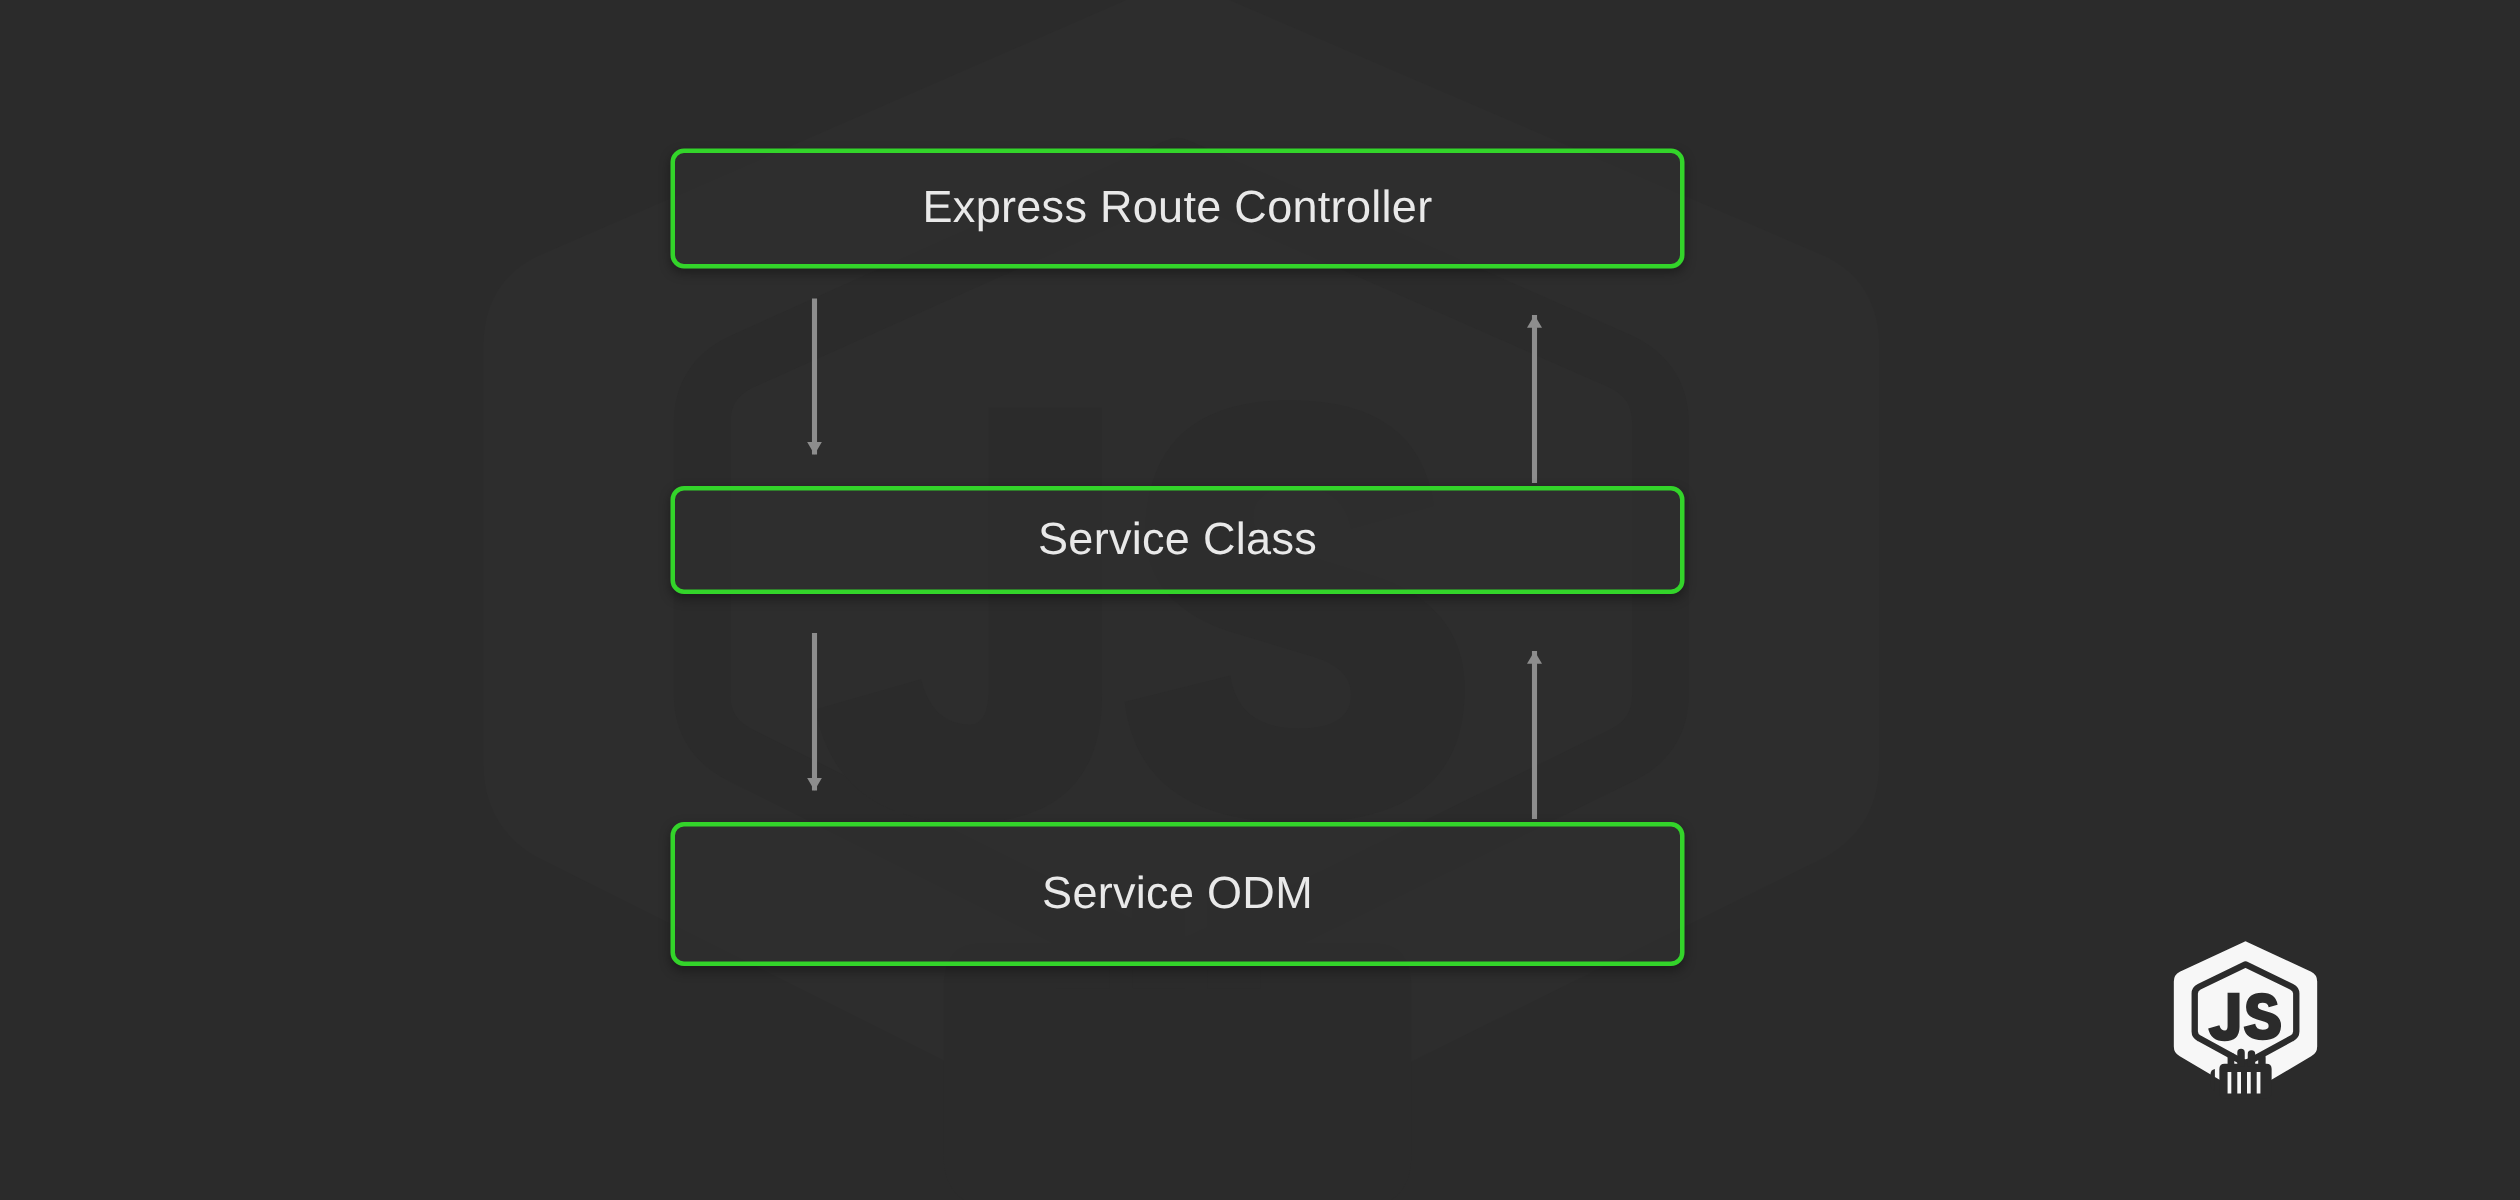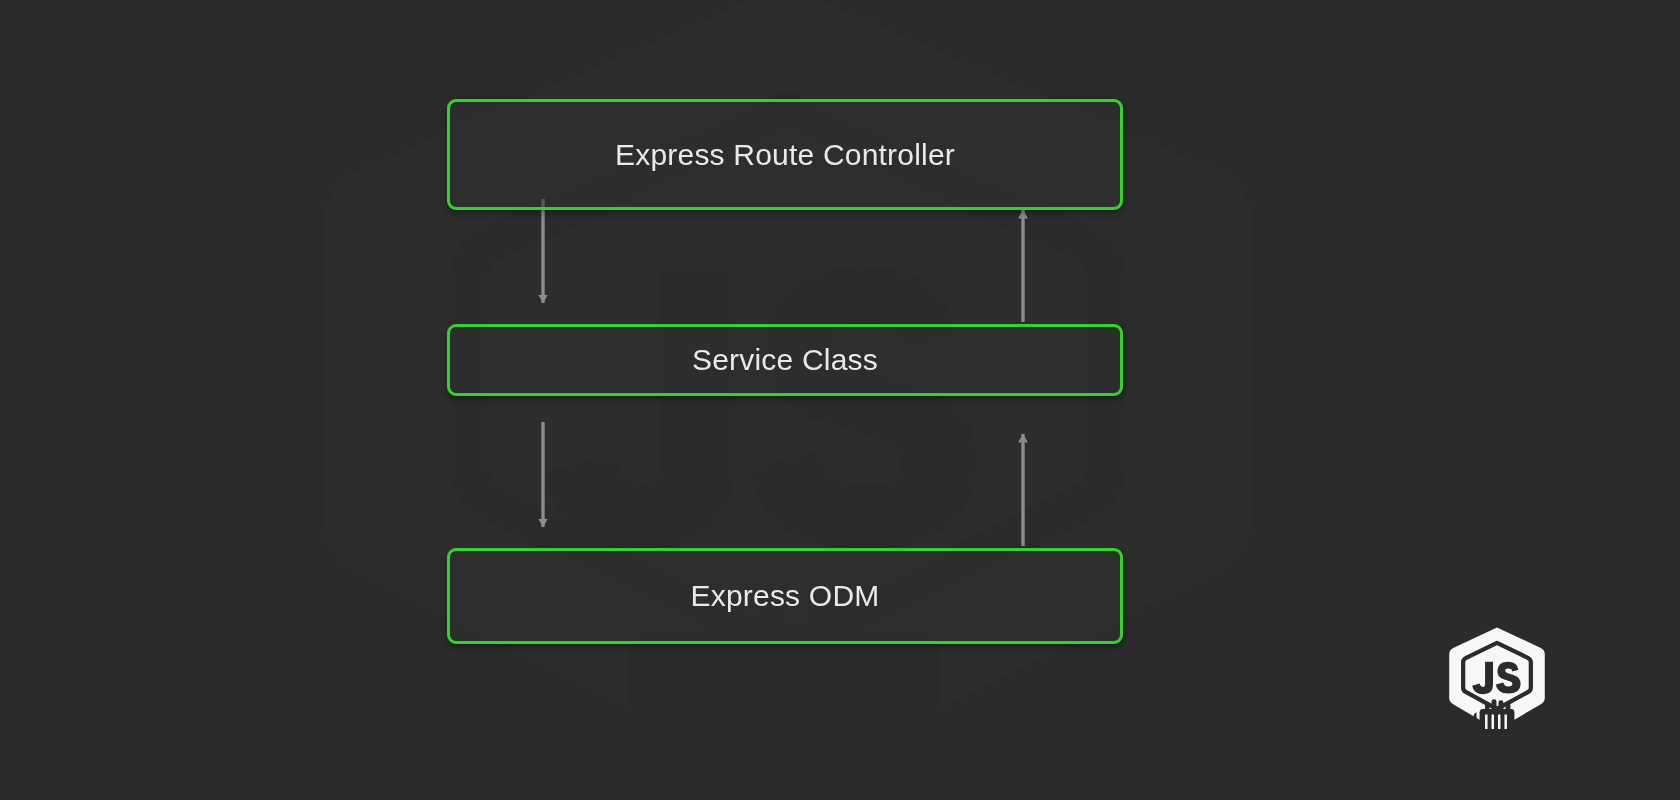--- a/index.html
+++ b/index.html
@@ -56,21 +56,21 @@
   }
   .node-label {
     color: #e9e9e9;
     font-size: 30px;
     font-weight: 400;
     letter-spacing: 0.2px;
     line-height: 1;
     white-space: nowrap;
   }
 
-  #node-0 { left: 447px; top: 99px;  width: 676px; height: 111px; }
+  #node-0 { left: 447px; top: 99px;  width: 676px; height: 80px; }
   #node-1 { left: 447px; top: 324px; width: 676px; height: 72px; }
   #node-2 { left: 447px; top: 548px; width: 676px; height: 96px; }
 
   
   #brand-logo {
     position: absolute;
     left: 1447px;
     top: 625px;
     width: 100px;
     height: 112px;
@@ -133,21 +133,21 @@
 
   <div class="node" id="node-0" style="border: 3.5px solid #33d42a;">
     <span class="node-label">Express Route Controller</span>
   </div>
 
   <div class="node" id="node-1" style="border: 3.5px solid #33d42a;">
     <span class="node-label">Service Class</span>
   </div>
 
   <div class="node" id="node-2" style="border: 3.5px solid #33d42a;">
-    <span class="node-label">Express ODM</span>
+    <span class="node-label">Service ODM</span>
   </div>
 
   <svg id="brand-logo" viewBox="0 0 400 450">
     <g fill="#f7f7f7">
       <path d="M200 10 L376 92 Q392 100 392 118 L392 292 Q392 310 376 318 L214 414
                Q200 422 186 414 L24 318 Q8 310 8 292 L8 118 Q8 100 24 92 Z"></path>
     </g>
     <g fill="none" stroke="#2b2b2b" stroke-width="17" stroke-linejoin="round">
       <path d="M200 72 L324 132 Q336 138 336 150 L336 252 Q336 264 324 270 L210 332
                Q200 337 190 332 L76 270 Q64 264 64 252 L64 150 Q64 138 76 132 Z"></path>

